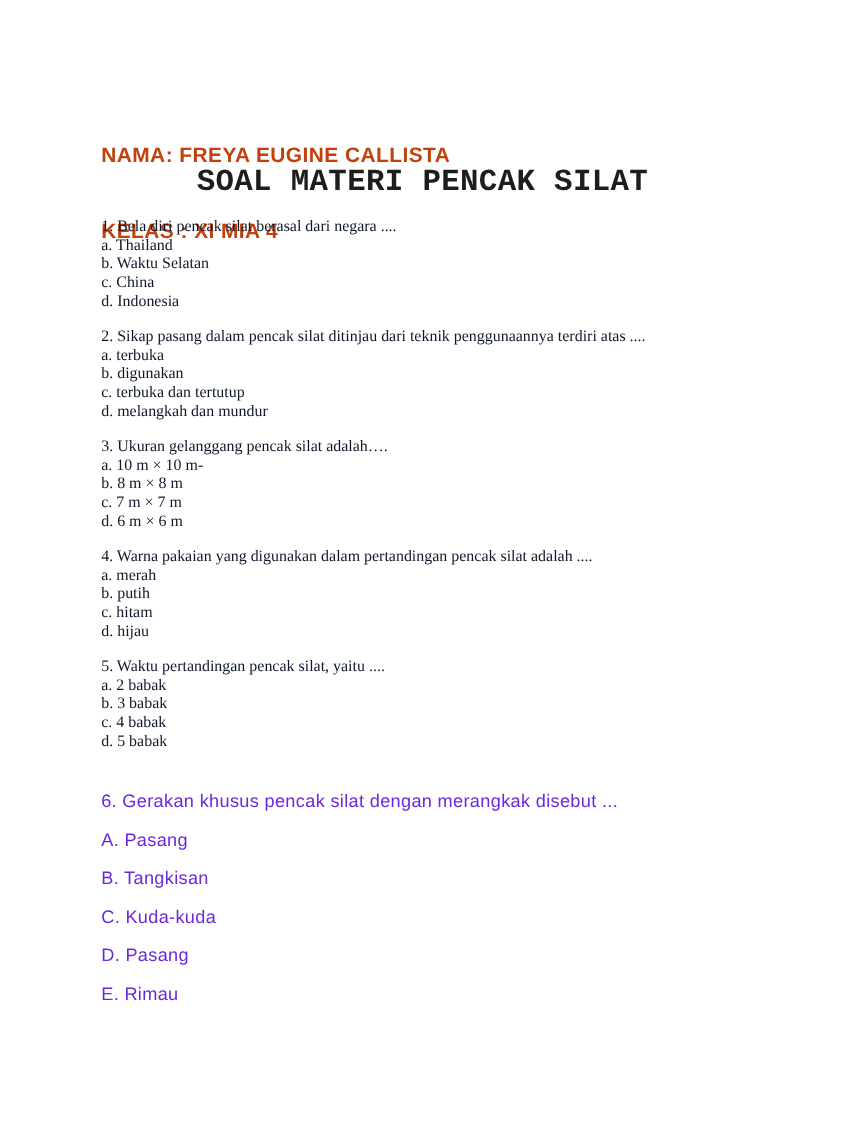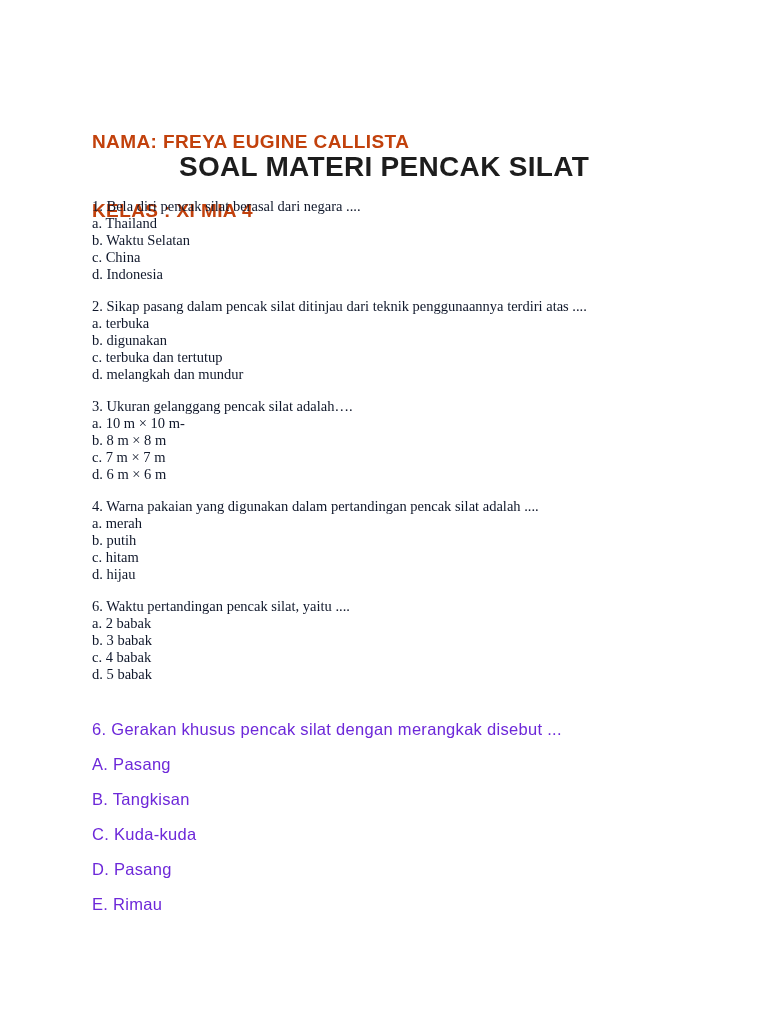--- a/index.html
+++ b/index.html
@@ -25,21 +25,21 @@
     letter-spacing: 0.4px;
     color: #c2410c;
     white-space: pre;
   }
   .doc-title {
     position: absolute;
     left: 0;
     right: 0;
     top: 151px;
     text-align: center;
-    font-family: Liberation Sans, sans-serif;
+    font-family: Liberation Mono, monospace;
     font-weight: 700;
     font-size: 28px;
     line-height: 32px;
     letter-spacing: 0.3px;
     color: #1d1d1d;
   }
   .mc-questions {
     position: absolute;
     left: 92px;
     top: 198px;
@@ -112,21 +112,21 @@
 
     <div class="q-block">
       <div class="q-line">4. Warna pakaian yang digunakan dalam pertandingan pencak silat adalah ....</div>
       <div class="q-line">a. merah</div>
       <div class="q-line">b. putih</div>
       <div class="q-line">c. hitam</div>
       <div class="q-line">d. hijau</div>
     </div>
 
     <div class="q-block">
-      <div class="q-line">6. Waktu pertandingan pencak silat, yaitu ....</div>
+      <div class="q-line">5. Waktu pertandingan pencak silat, yaitu ....</div>
       <div class="q-line">a. 2 babak</div>
       <div class="q-line">b. 3 babak</div>
       <div class="q-line">c. 4 babak</div>
       <div class="q-line">d. 5 babak</div>
     </div>
 
   </div>
 
   <div class="q6-block">
     <div class="q6-line">6. Gerakan khusus pencak silat dengan merangkak disebut ...</div>

